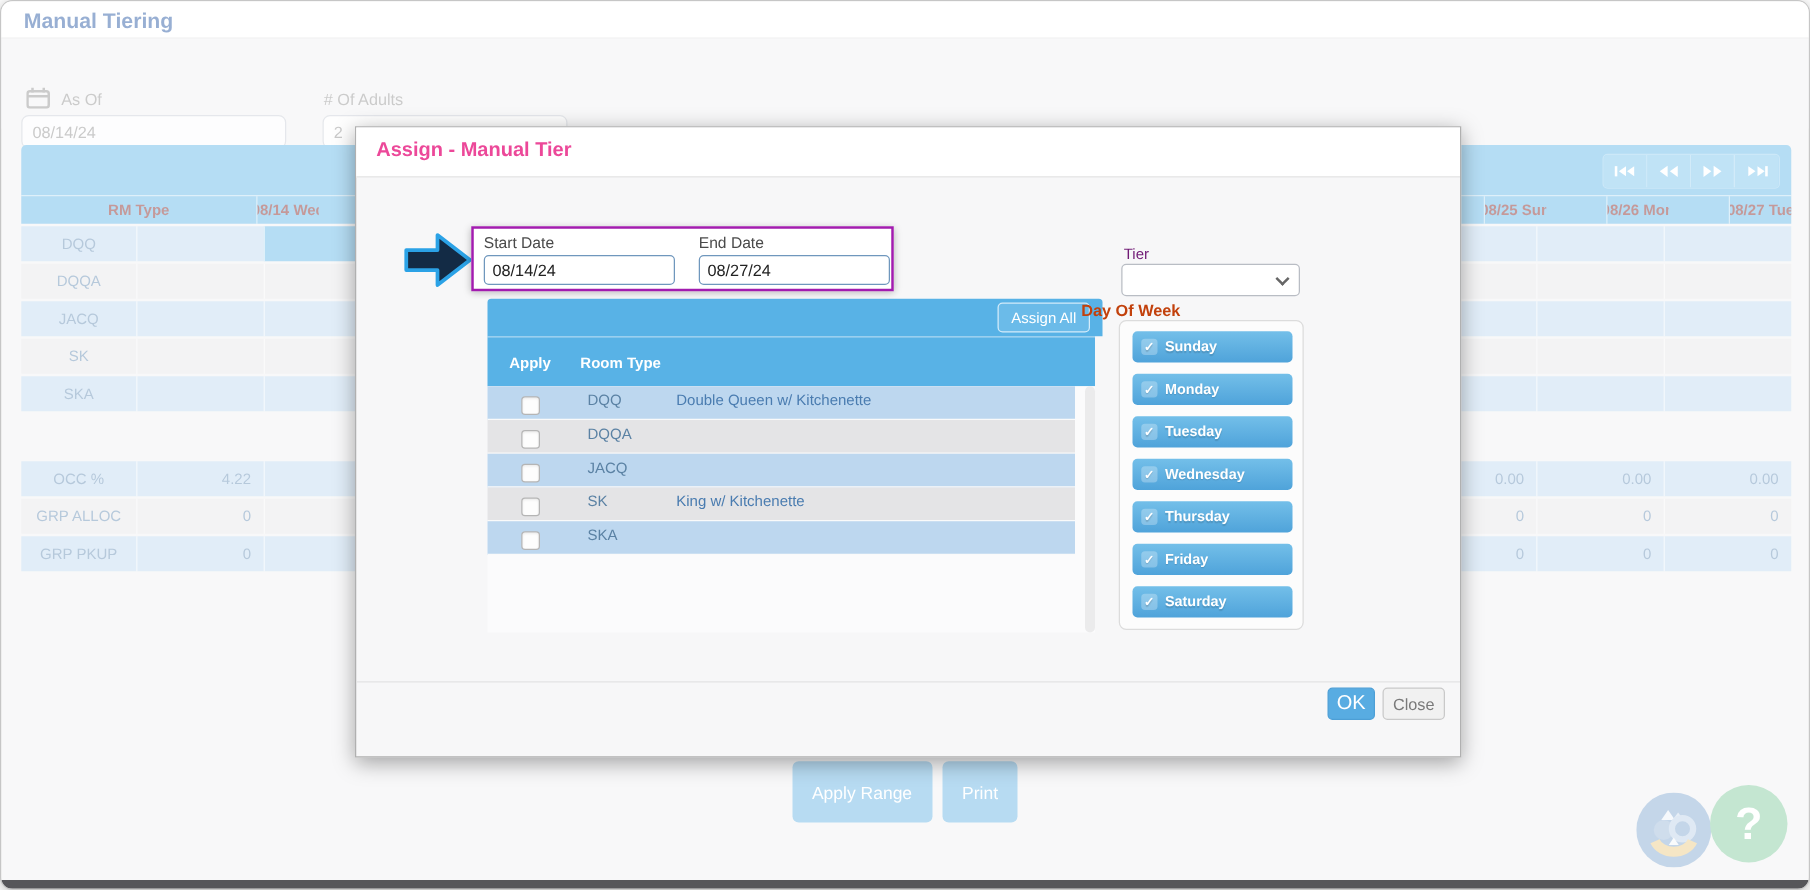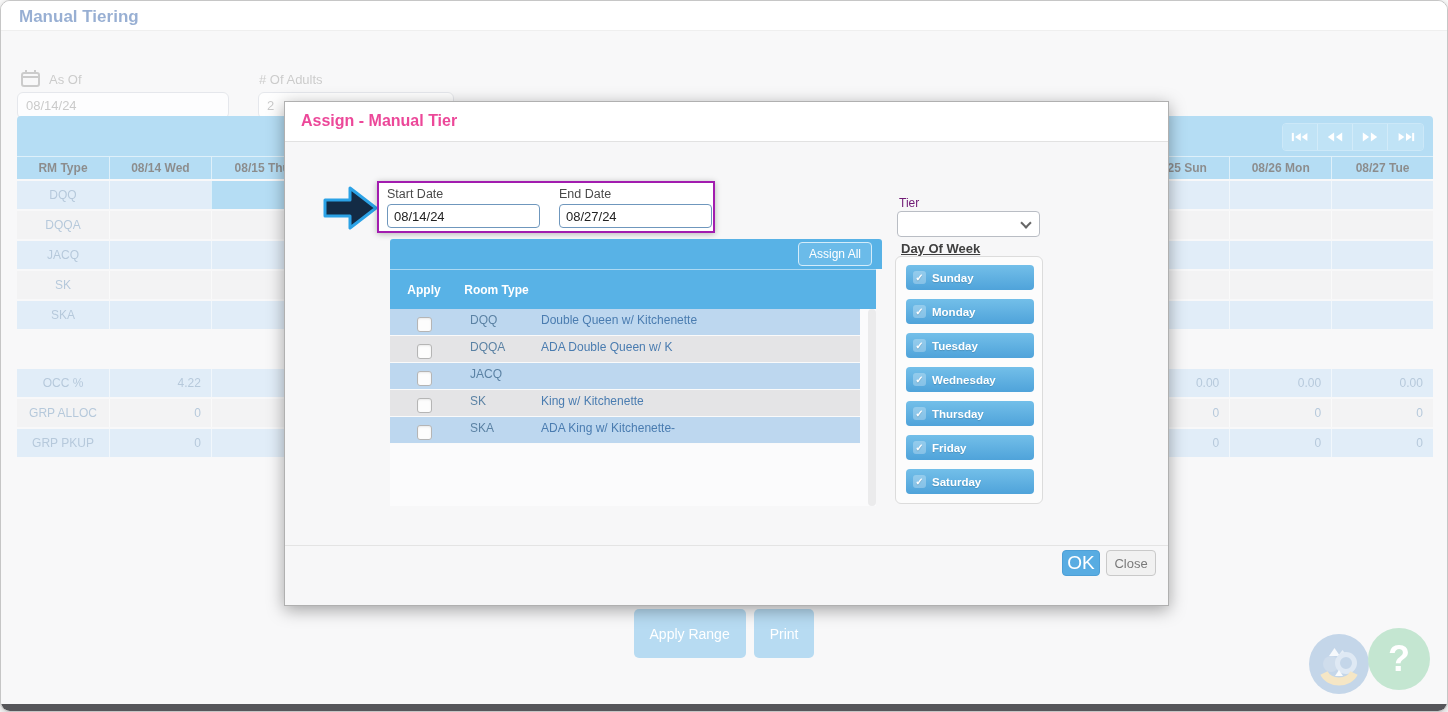--- a/index.html
+++ b/index.html
@@ -24,21 +24,21 @@
   .cal-icon { position:absolute; left:20px; top:39px; }
 
   .grid { position:absolute; left:16px; top:115px; width:1416px; }
   .band { height:40px; background:#5bb3e6; border-radius:4px 4px 0 0; position:relative; }
   .nav { position:absolute; right:9px; top:7px; display:flex; border:1px solid #8ecdf0; border-radius:4px; overflow:hidden; }
   .navbtn { width:35px; height:26px; background:#74c0ec; display:flex; align-items:center; justify-content:center; border-right:1px solid #9bd3f2; cursor:pointer; }
   .navbtn:last-child { border-right:none; }
   .ghead { display:flex; height:23px; border-top:1px solid rgba(255,255,255,.55); background:#5bb3e6; }
   .gcell { flex:1; display:flex; align-items:center; justify-content:center; font-size:12px; overflow:hidden; white-space:nowrap; border-left:1px solid rgba(255,255,255,.55); }
   .gcell.rm { flex:0 0 92px; border-left:none; }
-  .ghead .gcell { color:#000000; font-weight:bold; }
+  .ghead .gcell { color:#7f1d1d; font-weight:bold;margin-left:48px; }
   .grow { display:flex; height:28px; margin-top:2px; }
   .grow .gcell { color:#5d87b0; }
   .tone-blue { background:#bdd7ef; }
   .tone-gray { background:#e4e4e6; }
   .grow .hl { background:#5bb3e6; }
   .stats { margin-top:40px; }
   .grow .val { justify-content:flex-end; padding-right:10px; }
 
   .footer-btns { position:absolute; left:0; right:0; top:608px; display:flex; justify-content:center; gap:8px; }
   .bigbtn { height:49px; background:#5fb0e3; border:none; border-radius:5px; color:#fff; font-size:14px; padding:0 16px; font-family:"Liberation Sans",sans-serif; cursor:pointer; }
@@ -76,32 +76,32 @@
   .checkbox { width:15px; height:15px; background:#fdfdfd; border:1px solid #b5b5b5; border-radius:3px;
     box-shadow:inset 0 1px 2px rgba(0,0,0,.08); cursor:pointer; }
   .at-row .c-type { padding:4px 0 0 12px; font-size:12px; color:#5b82a4; }
   .at-row .c-desc { padding:4px 0 0 6px; font-size:12px; color:#4a7cb0; }
   .at-empty { height:62px; }
 
   .tier-label { position:absolute; left:614px; top:94px; font-size:12px; color:#701a75; }
   .tier-select { position:absolute; left:612px; top:109px; width:143px; height:26px; background:#fff;
     border:1px solid #b9bdc4; border-radius:4px; cursor:pointer; }
   .tier-select .chev { right:9px; top:7px; border-color:#666; }
-  .dow-label { position:absolute; left:616px; top:139px; font-size:13px; font-weight:bold; color:#404040;text-decoration:underline; }
+  .dow-label { position:absolute; left:580px; top:139px; font-size:13px; font-weight:bold; color:#c2410c; }
   .dow-box { position:absolute; left:610px; top:154px; width:148px; height:248px; background:#fcfcfc;
     border:1px solid #dcdcdc; border-radius:6px; padding:8px 10px; }
   .day-btn { display:flex; align-items:center; gap:6px; width:128px; height:25px; margin-bottom:9px; border:none;
     background:linear-gradient(#73bfe9,#4fa3da); border-radius:4px; color:#fff; font-weight:bold; font-size:11.5px;
     padding:0 0 0 7px; font-family:"Liberation Sans",sans-serif; cursor:pointer; text-shadow:0 1px 1px rgba(0,0,0,.15); }
   .day-check { width:13px; height:13px; background:rgba(255,255,255,.28); border-radius:3px; display:flex;
     align-items:center; justify-content:center; font-size:10px; color:#fff; }
 
   .m-footer { position:absolute; left:0; right:0; top:443px; border-top:1px solid #e4e4e4; height:62px; }
   .ok-btn { position:absolute; right:68px; top:4px; width:38px; height:26px; background:#58ace2; border:1px solid #4d9fd6;
-    border-radius:4px; color:#fff; font-size:19px; font-family:"Liberation Sans",sans-serif; cursor:pointer; }
+    border-radius:4px; color:#fff; font-size:16px; font-family:"Liberation Sans",sans-serif; cursor:pointer; }
   .close-btn { position:absolute; right:12px; top:4px; width:50px; height:26px; background:#f1f1f1; border:1px solid #c9c9c9;
     border-radius:4px; color:#7a7a7a; font-size:13px; font-family:"Liberation Sans",sans-serif; cursor:pointer; }
 </style>
 </head>
 <body>
 
 <div class="window">
 
   <div class="titlebar"></div>
   <div class="page-title">Manual Tiering</div>
@@ -355,41 +355,39 @@
               <div class="checkbox"></div>
             </div>
             <div class="c-type">DQQ</div>
             <div class="c-desc">Double Queen w/ Kitchenette</div>
           </div>
           <div class="at-row tone-gray">
             <div class="c-apply">
               <div class="checkbox"></div>
             </div>
             <div class="c-type">DQQA</div>
-            <div class="c-desc">ADA Double Queen w/ K</div>
           </div>
           <div class="at-row tone-blue">
             <div class="c-apply">
               <div class="checkbox"></div>
             </div>
             <div class="c-type">JACQ</div>
           </div>
           <div class="at-row tone-gray">
             <div class="c-apply">
               <div class="checkbox"></div>
             </div>
             <div class="c-type">SK</div>
             <div class="c-desc">King w/ Kitchenette</div>
           </div>
           <div class="at-row tone-blue">
             <div class="c-apply">
               <div class="checkbox"></div>
             </div>
             <div class="c-type">SKA</div>
-            <div class="c-desc">ADA King w/ Kitchenette-</div>
           </div>
           <div class="at-empty"></div>
         </div>
     </div>
 
     <span class="tier-label">Tier</span>
     <div class="tier-select">
       <span class="chev"></span>
     </div>
 

